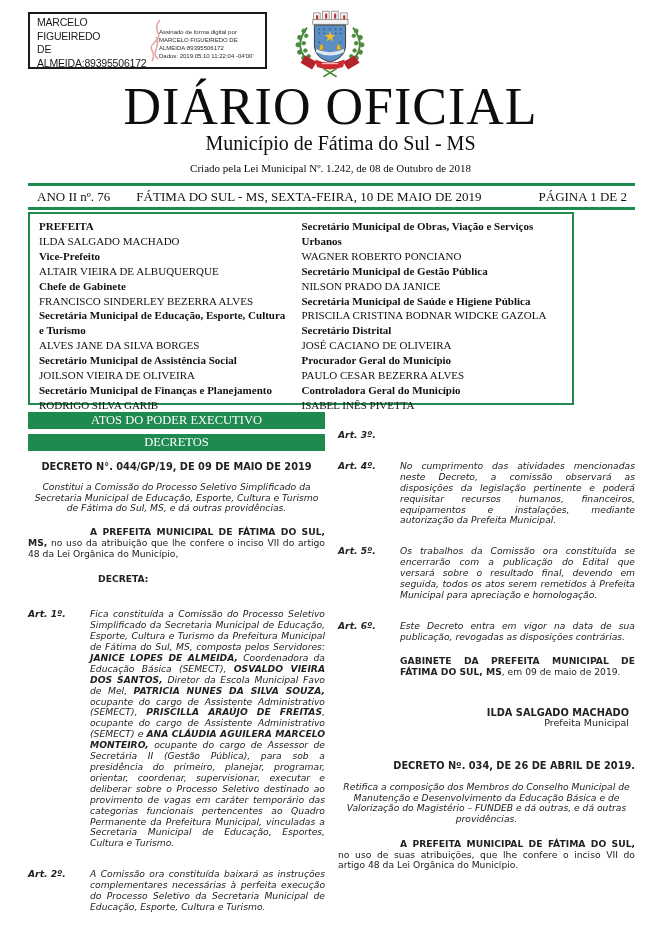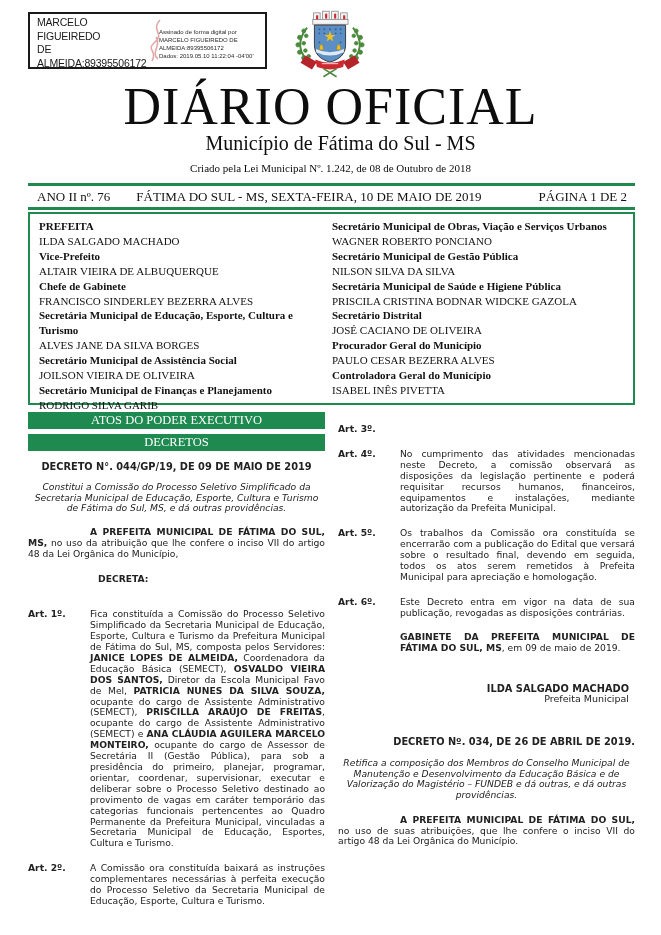--- a/index.html
+++ b/index.html
@@ -40,21 +40,21 @@
     position:absolute; top:183px; left:28px; width:607px;
     border-top:3px solid #1e8a50; border-bottom:3px solid #1e8a50;
     display:flex; align-items:center; padding:2px 8px 2px 9px;
     font-family:"Liberation Serif", serif; font-size:13px; line-height:17px; color:#111;
   }
   .dl-date { margin-left:26px; }
   .dl-page { margin-left:auto; }
 
   
   .officials {
-    position:absolute; top:212px; left:28px; width:607px; height:193px;
+    position:absolute; top:212px; left:28px; width:546px; height:193px;
     border:2px solid #1e8a50; display:flex; padding:5px 8px 0 9px;
     font-family:"Liberation Serif", serif; font-size:11px; line-height:14.9px; color:#111;
   }
   .off-col { width:50%; }
   .off-col.first { padding-right:10px; }
   .off-col .role { font-weight:bold; }
 
   
   .col { position:absolute; top:410px; width:297px; font-size:9.2px; line-height:10.9px; color:#222; }
   .col-left  { left:28px; }
@@ -63,21 +63,21 @@
   .bar {
     background:#1e8a50; color:#fff; text-align:center;
     font-family:"Liberation Serif", serif; font-size:12.5px;
     height:17px; line-height:17px; margin-top:2px; margin-bottom:5px;
   }
   .d-title { text-align:center; font-weight:bold; font-size:9.8px; margin-top:11px; }
   .d-summary { text-align:center; font-style:italic; margin-top:9px; line-height:10.6px; padding:0 3px; }
   .preamble { margin-top:13px; text-align:justify; text-indent:62px; }
   .decreta { margin-top:15px; margin-left:70px; font-weight:bold; margin-bottom:24px; }
 
-  .article { display:flex; margin-top:14px; }
+  .article { display:flex; margin-top:20px;font-style:italic; }
   .art-label { width:62px; flex:0 0 62px; font-weight:bold; }
   .art-body { flex:1; text-align:justify; }
 
   .gabinete { margin-left:62px; margin-top:13px; text-align:justify; }
   .sig-block { margin-top:30px; text-align:right; padding-right:6px; }
   .sig-name2 { font-weight:bold; font-size:9.8px; }
   .sig-role2 { font-size:9.5px; }
 
   .d2-title { text-align:right; font-weight:bold; font-size:9.8px; margin-top:32px; }
   .d2-summary { text-align:center; font-style:italic; margin-top:10px; line-height:10.6px; padding:0 2px; }
@@ -207,21 +207,21 @@
         <div class="name">ALVES JANE DA SILVA BORGES</div>
         <div class="role">Secretário Municipal de Assistência Social</div>
         <div class="name">JOILSON VIEIRA DE OLIVEIRA</div>
         <div class="role">Secretário Municipal de Finanças e Planejamento</div>
         <div class="name">RODRIGO SILVA GARIB</div>
       </div>
     <div class="off-col">
         <div class="role">Secretário Municipal de Obras, Viação e Serviços Urbanos</div>
         <div class="name">WAGNER ROBERTO PONCIANO</div>
         <div class="role">Secretário Municipal de Gestão Pública</div>
-        <div class="name">NILSON SILVA DA SILVA</div>
+        <div class="name">NILSON PRADO DA JANICE</div>
         <div class="role">Secretária Municipal de Saúde e Higiene Pública</div>
         <div class="name">PRISCILA CRISTINA BODNAR WIDCKE GAZOLA</div>
         <div class="role">Secretário Distrital</div>
         <div class="name">JOSÉ CACIANO DE OLIVEIRA</div>
         <div class="role">Procurador Geral do Município</div>
         <div class="name">PAULO CESAR BEZERRA ALVES</div>
         <div class="role">Controladora Geral do Município</div>
         <div class="name">ISABEL INÊS PIVETTA</div>
       </div>
   </div>

